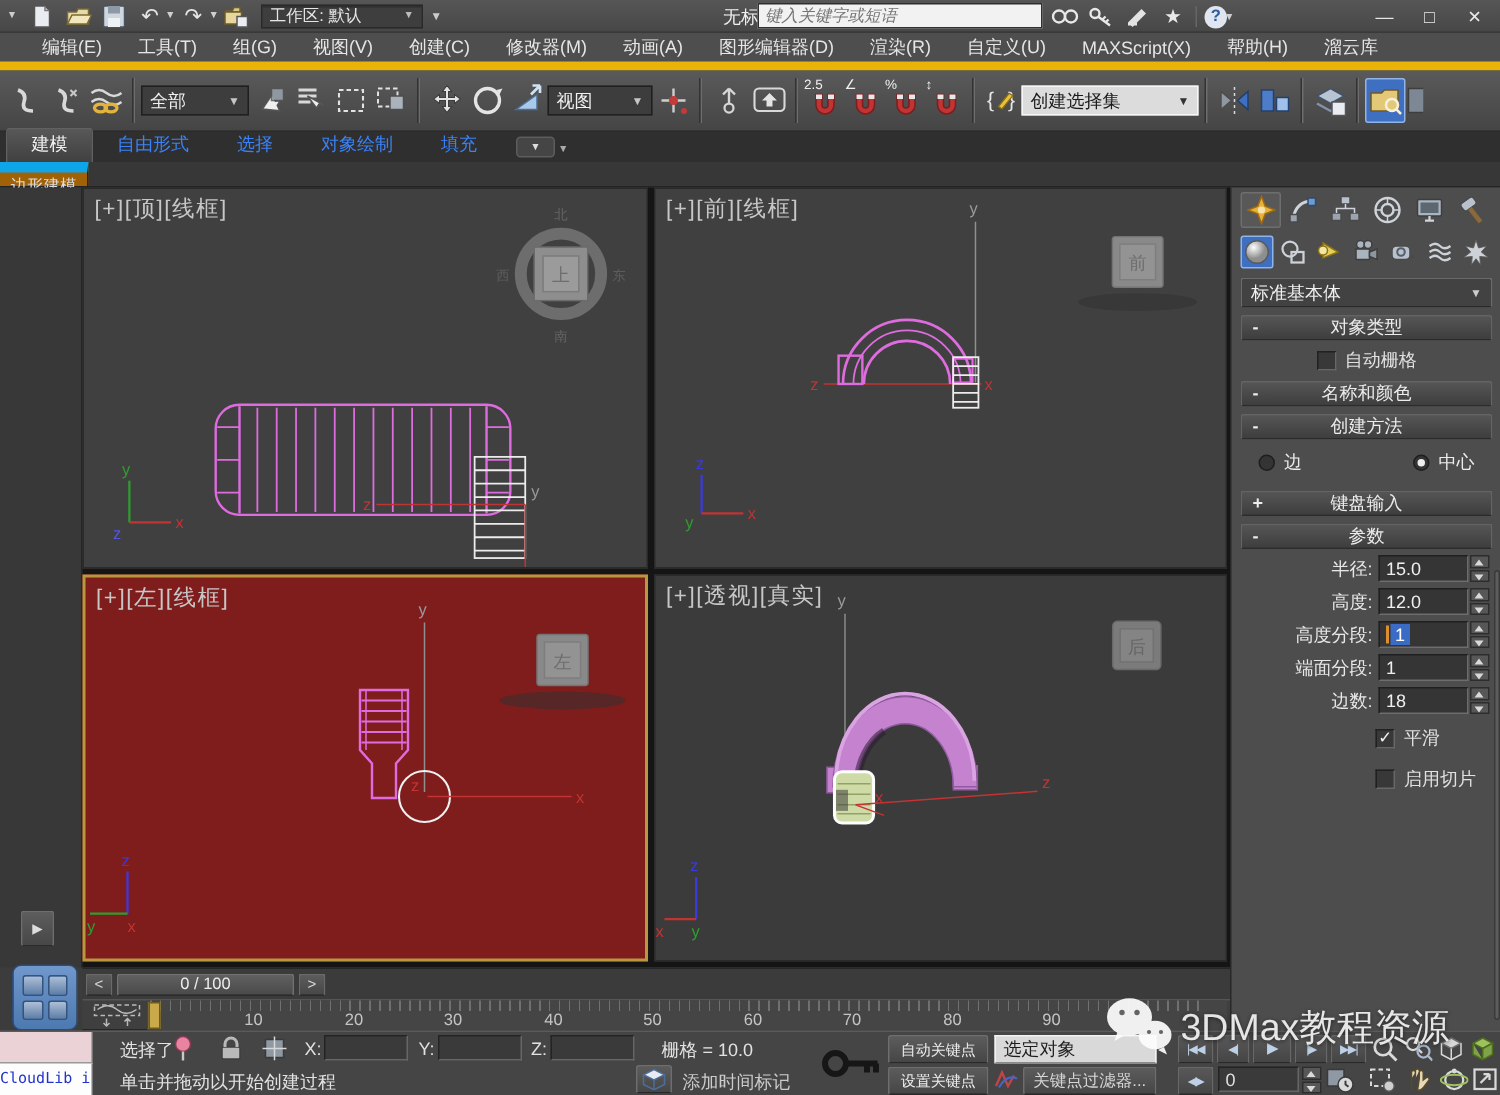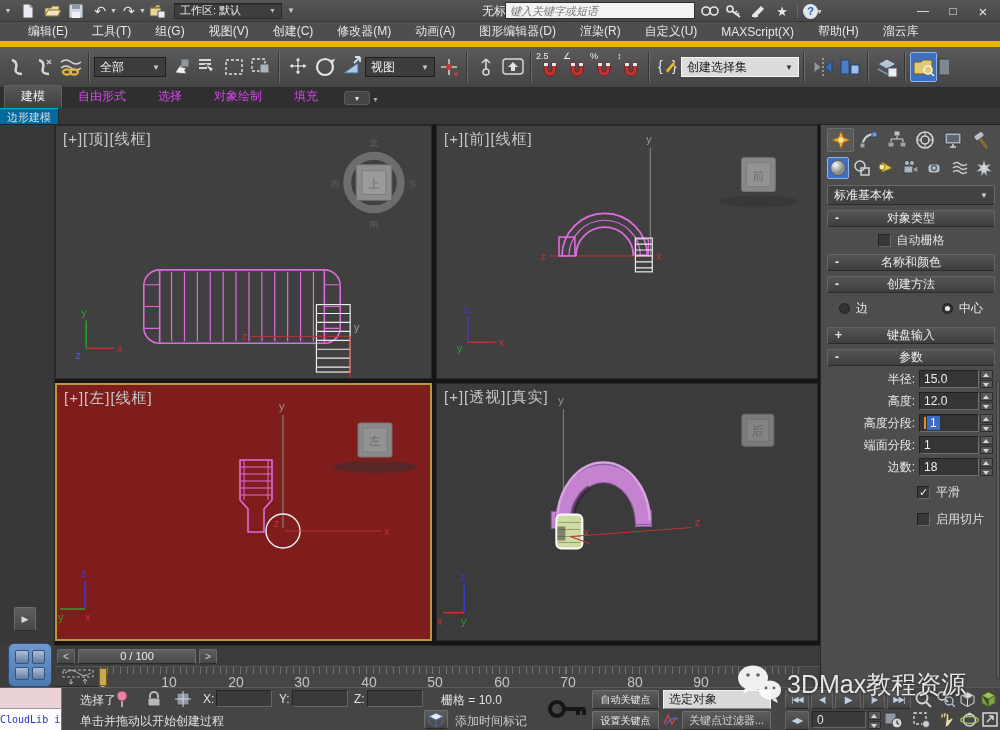--- a/index.html
+++ b/index.html
@@ -28,25 +28,25 @@
 .ticon{width:27px;height:30px;display:flex;align-items:center;justify-content:center;position:relative;flex:none}
 .ticon.hl{background:#3f6fc0;border:1px solid #8fb4e8;border-radius:2px}
 .tsep{flex:none;width:2px;height:30px;border-left:1px solid #333;border-right:1px solid #6d6d6d;margin:0 4px}
 .combo{height:20px;background:#3d3d3d;border:1px solid #1f1f1f;display:flex;align-items:center;padding:0 5px;color:#f0f0f0;font-size:12px;flex:none}
 .combo .chev{margin-left:auto;font-size:8px;color:#c6c6c6;padding-left:6px}
 .combo.light{background:#dcdcdc;color:#1a1a1a;border-color:#f5f5f5}
 .combo.light .chev{color:#333}
 .snap-sup{position:absolute;left:0;top:-1px;font-size:9px;color:#f0f0f0;z-index:2}
 
 #ribbon-tabs{position:absolute;left:0;top:88px;width:1000px;height:20px;background:#2f2f2f;display:flex;align-items:flex-end;padding-left:4px}
-.rtab{padding:2px 16px 3px;color:#d946ef;font-size:12px}
+.rtab{padding:2px 16px 3px;color:#3b82f6;font-size:12px}
 .rtab.active{background:linear-gradient(#585858,#404040);color:#f2f2f2;border:1px solid #616161;border-bottom:none;border-radius:3px 3px 0 0}
 .rib-min{width:26px;height:14px;margin:0 2px 3px 10px;background:#454545;border:1px solid #5d5d5d;border-radius:3px;display:flex;align-items:center;justify-content:center;font-size:7px;color:#ddd}
 #ribbon-strip{position:absolute;left:0;top:108px;width:1000px;height:17px;background:#373737;border-bottom:1px solid #242424}
-.panel-chip{position:absolute;left:0;top:0;height:16px;padding:1px 7px 0;background:#0369a1;border-right:1px solid #272727;border-top:1px solid #0ea5e9;color:#dcdcdc;font-size:11px}
+.panel-chip{position:absolute;left:0;top:0;height:16px;padding:1px 7px 0;background:#a16207;border-right:1px solid #272727;border-top:7px solid #0ea5e9;color:#dcdcdc;font-size:11px}
 
 #left-strip{position:absolute;left:0;top:125px;width:55px;height:520px;background:#383838;border-right:1px solid #262626}
 #flyout-btn{position:absolute;left:14px;top:482px;width:22px;height:24px;background:linear-gradient(#5d5d5d,#474747);border:1px solid #6e6e6e;border-bottom-color:#2c2c2c;border-radius:2px;color:#ddd;font-size:9px;display:flex;align-items:center;justify-content:center}
 #layout-btn{position:absolute;left:8px;top:643px;width:44px;height:44px;border-radius:6px;background:linear-gradient(#7198cc,#4c79b0);border:1px solid #2d4b73;display:grid;grid-template-columns:1fr 1fr;grid-template-rows:1fr 1fr;gap:3px;padding:6px}
 #layout-btn i{background:linear-gradient(#aebfd6,#5d7ea8);border:1px solid #34537d;border-radius:2px}
 
 #vp-area{position:absolute;left:55px;top:125px;width:765px;height:520px;background:#151515}
 .vp{position:absolute;background:#404040;border:1px solid #2a2a2a;overflow:hidden}
 .vp.active{border:2px solid #b9973f;background:#7f1d1d}
 .vp.persp{background:#3b3b3b}
@@ -88,21 +88,21 @@
 .caret{width:2px;height:12px;background:#dd8f2e;margin-right:1px}
 #cmd-scroll{position:absolute;right:0;top:255px;width:4px;height:300px;background:#5c5c5c;border:1px solid #3a3a3a;border-radius:2px}
 
 #timerow{position:absolute;left:55px;top:645px;width:765px;height:21px;background:#3b3b3b;border-top:1px solid #272727;display:flex;align-items:center;padding:0 2px;gap:3px}
 .tl-btn{width:18px;height:15px;background:linear-gradient(#5c5c5c,#474747);border:1px solid #6a6a6a;border-bottom-color:#2b2b2b;border-radius:2px;color:#d6d6d6;font-size:10px;display:flex;align-items:center;justify-content:center;flex:none}
 #tl-slider{width:118px;height:15px;background:linear-gradient(#606060,#4a4a4a);border:1px solid #727272;border-bottom-color:#2b2b2b;border-radius:2px;text-align:center;font-size:11px;line-height:13px;color:#ededed;flex:none}
 #trackbar{position:absolute;left:55px;top:666px;width:765px;height:21px;background:#3f3f3f;border-top:1px solid #555;border-bottom:1px solid #262626}
 #tb-icon{position:absolute;left:6px;top:2px;width:34px;height:16px}
 #ruler{position:absolute;left:43px;top:0;right:2px;height:20px;background:#454545}
 #ruler::before{content:'';position:absolute;left:2px;top:0;width:700px;height:7px;background:repeating-linear-gradient(90deg,#707070 0 1px,transparent 1px 6.65px)}
-.tick-num{position:absolute;top:7px;font-size:14px;color:#c4c4c4;transform:translateX(-50%)}
+.tick-num{position:absolute;top:7px;font-size:11px;color:#c4c4c4;transform:translateX(-50%)}
 #marker{position:absolute;left:44px;top:1px;width:8px;height:18px;background:#c9a94b;border:1px solid #6f5a1c}
 
 #statusbar{position:absolute;left:0;top:687px;width:1000px;height:43px;background:#454545;border-top:1px solid #5b5b5b}
 #listener-macro{position:absolute;left:0;top:0;width:62px;height:21px;background:#ead2d6;border-right:1px solid #777;border-bottom:1px solid #999}
 #listener-line{position:absolute;left:0;top:21px;width:62px;height:22px;background:#fdfdfd;border-right:1px solid #777;overflow:hidden;font-family:"DejaVu Sans Mono","Liberation Mono",monospace;font-size:10px;color:#2233cc;line-height:22px;white-space:nowrap}
 .st-text{position:absolute;color:#e2e2e2;font-size:12px;white-space:nowrap}
 .st-field{position:absolute;height:17px;background:#3a3a3a;border:1px solid;border-color:#242424 #666 #666 #242424}
 .st-btn{position:absolute;height:19px;background:linear-gradient(#5c5c5c,#464646);border:1px solid #6e6e6e;border-bottom-color:#292929;border-radius:2px;display:flex;align-items:center;justify-content:center;color:#ededed;font-size:10px}
 .st-icon{position:absolute;display:flex;align-items:center;justify-content:center}
 .pb-btn{position:absolute;height:19px;background:linear-gradient(#585858,#454545);border:1px solid #686868;border-bottom-color:#2a2a2a;border-radius:2px;display:flex;align-items:center;justify-content:center;color:#bdd0e6;font-size:8px;letter-spacing:-1px}

